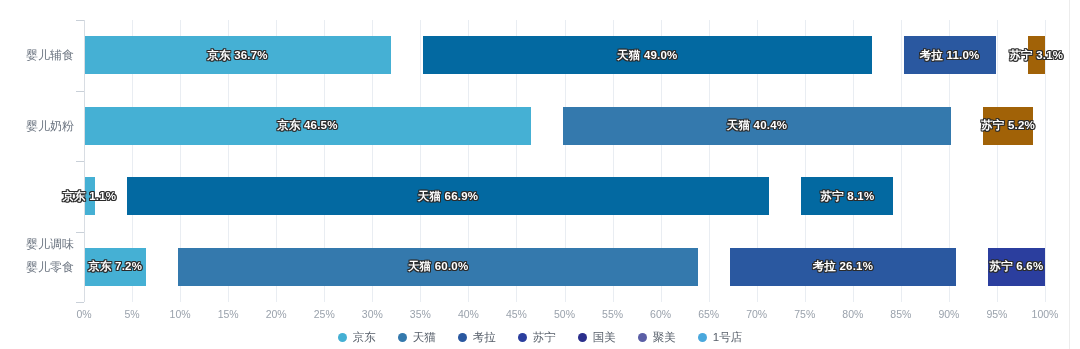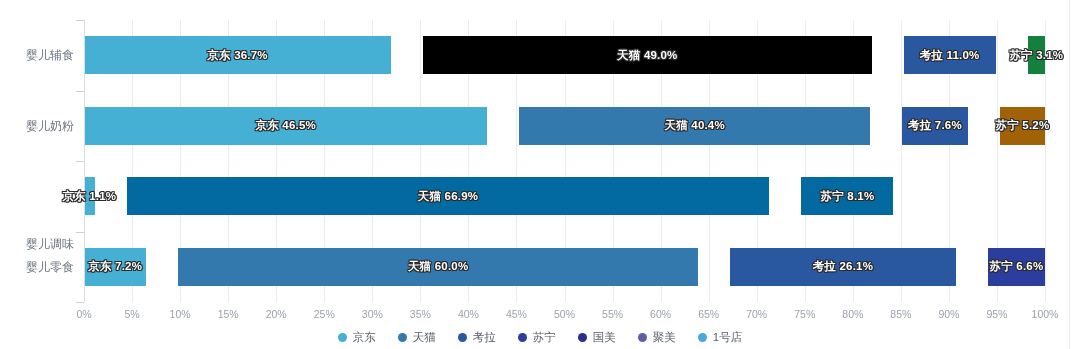--- a/index.html
+++ b/index.html
@@ -186,39 +186,36 @@
       <div class="gridline" style="left: 720.75px;"></div>
       <div class="gridline" style="left: 768.8px;"></div>
       <div class="gridline" style="left: 816.85px;"></div>
       <div class="gridline" style="left: 864.9px;"></div>
       <div class="gridline" style="left: 912.95px;"></div>
       <div class="gridline" style="left: 961px;"></div>
       <div class="row" style="top: 16.25px;">
         <div class="seg" style="width: 352.687px; background: rgb(69, 176, 212);">
           <span class="seg-label">京东 36.7%</span>
         </div>
-        <div class="seg" style="width: 515px; background: #000000;">
+        <div class="seg" style="width: 515px; background: #0369a1;">
           <span class="seg-label">天猫 49.0%</span>
         </div>
         <div class="seg" style="width: 105.71px; background: rgb(42, 88, 160);">
           <span class="seg-label">考拉 11.0%</span>
         </div>
-        <div class="seg narrow" style="width: 20px; background: #15803d;">
+        <div class="seg narrow" style="width: 20px; background: #a16207;">
           <span class="seg-label">苏宁 3.1%</span>
         </div>
       </div>
       <div class="row" style="top: 86.75px;">
         <div class="seg" style="width: 446.865px; background: rgb(69, 176, 212);">
           <span class="seg-label">京东 46.5%</span>
         </div>
         <div class="seg" style="width: 388.244px; background: rgb(52, 121, 173);">
           <span class="seg-label">天猫 40.4%</span>
-        </div>
-        <div class="seg" style="width: 73.036px; background: rgb(42, 88, 160);">
-          <span class="seg-label">考拉 7.6%</span>
         </div>
         <div class="seg narrow" style="width: 49.972px; background: #a16207;">
           <span class="seg-label">苏宁 5.2%</span>
         </div>
       </div>
       <div class="row" style="top: 157.25px; text-align: right;">
         <div class="seg narrow" style="width: 10.571px; background: rgb(69, 176, 212);">
           <span class="seg-label">京东 1.1%</span>
         </div>
         <div class="seg" style="width: 642.909px; background: #0369a1;">

